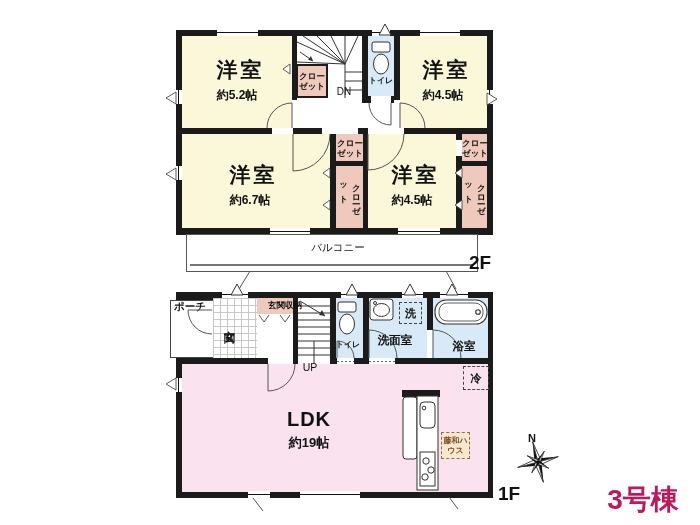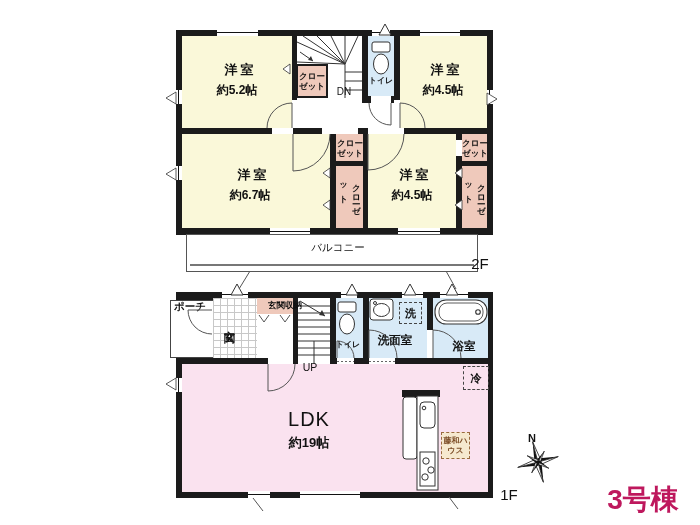--- a/index.html
+++ b/index.html
@@ -16,21 +16,21 @@
   .winH{position:absolute;background:#fff;background-image:linear-gradient(#111,#111);
         background-size:100% 1.3px;background-position:center;background-repeat:no-repeat;}
   .winV{position:absolute;background:#fff;background-image:linear-gradient(#111,#111);
         background-size:1.3px 100%;background-position:center;background-repeat:no-repeat;}
   .gapDot{position:absolute;background:#fff;background-image:repeating-linear-gradient(to right,#666 0 2px,transparent 2px 4px);
         background-size:100% 1px;background-position:center;background-repeat:no-repeat;}
   .lbl{position:absolute;transform:translate(-50%,-50%);font-weight:600;white-space:nowrap;
        text-align:center;z-index:45;color:#111;}
   .roomlbl{position:absolute;transform:translate(-50%,-50%);display:flex;flex-direction:column;
        align-items:center;gap:3px;z-index:45;color:#111;}
-  .rname{font-size:13px;font-weight:700;letter-spacing:3px;margin-left:7px;}
+  .rname{font-size:21px;font-weight:700;letter-spacing:3px;margin-left:7px;}
   .rsize{font-size:12px;font-weight:600;}
   .closetlbl{position:absolute;transform:translate(-50%,-50%);font-size:8.5px;font-weight:600;
        line-height:1.2;text-align:center;z-index:45;width:30px;}
   .vclosetlbl{position:absolute;transform:translate(-50%,-50%);z-index:45;}
   .vclosetlbl span{writing-mode:vertical-rl;font-size:8.5px;font-weight:600;line-height:1.5;
        display:inline-block;height:34px;letter-spacing:1px;}
   .vtext{writing-mode:vertical-rl;letter-spacing:2px;}
   #svgov{position:absolute;left:0;top:0;z-index:40;pointer-events:none;}
   #balcony{position:absolute;left:186px;top:234px;width:290px;height:36px;border:1.5px solid #555;z-index:2;}
   #balcony-rail{position:absolute;left:190px;top:264px;width:284px;height:1.5px;background:#777;z-index:2;}
@@ -45,21 +45,21 @@
       display:flex;align-items:center;justify-content:center;font-size:11px;font-weight:700;background:#D8EAF7;}
   #underfloor-box{position:absolute;left:441px;top:432px;width:27px;height:25px;border:1.2px dashed #9A6B40;
       background:#F6E9CF;z-index:30;display:flex;align-items:center;justify-content:center;
       font-size:8px;font-weight:700;color:#7d4e28;line-height:1.2;text-align:center;}
   #kitchen-stub{position:absolute;left:402px;top:390px;width:38px;height:7px;background:#1b1b1b;z-index:30;}
   #watermark{position:absolute;left:218px;top:226px;font-size:55px;font-weight:700;z-index:60;
       white-space:nowrap;color:rgba(255,255,255,0.55);
       -webkit-text-stroke:1.8px rgba(145,145,145,0.5);letter-spacing:1px;}
   #building-label{position:absolute;left:643px;top:500px;transform:translate(-50%,-50%);
       font-size:28px;font-weight:600;color:#be185d;z-index:65;white-space:nowrap;}
-  .floorlbl{font-size:15px;font-weight:400;}
+  .floorlbl{font-size:19px;font-weight:700;}
 </style>
 </head>
 <body>
 
 <div id="stage">
 
   <div id="balcony"></div>
   <div id="balcony-rail"></div>
 
   <div class="base" style="left:176px;top:30px;width:317px;height:205px;"></div>
@@ -305,21 +305,21 @@
   <div class="lbl floorlbl" style="left:480px;top:263px;">2F</div>
 
   <div class="lbl" style="left:190px;top:307px;font-size:10.5px;z-index:12;">ポーチ</div>
   <div class="lbl vtext" style="left:229px;top:324px;font-size:11px;">玄関</div>
   <div class="lbl" style="left:275px;top:306px;font-size:8.5px;padding-left:20px;">玄関収納</div>
   <div class="lbl" style="left:310px;top:367px;font-size:10.5px;font-weight:400;">UP</div>
   <div class="lbl" style="left:348px;top:344px;font-size:8px;">トイレ</div>
   <div class="lbl" style="left:395px;top:340px;font-size:11.5px;">洗面室</div>
   <div class="lbl" style="left:464px;top:346px;font-size:11.5px;">浴室</div>
   <div class="roomlbl" style="left:309px;top:430px;">
-    <span style="font-size:20px;font-weight:400;letter-spacing:1px;">LDK</span>
+    <span style="font-size:20px;font-weight:700;letter-spacing:1px;">LDK</span>
     <span style="font-size:13px;font-weight:700;">約19帖</span>
   </div>
   <div class="lbl floorlbl" style="left:509px;top:494px;">1F</div>
   <div class="lbl" style="left:532px;top:438px;font-size:11px;font-weight:700;">N</div>
 
   <div id="building-label">3号棟</div>
 
 </div>
 
 </body></html>

